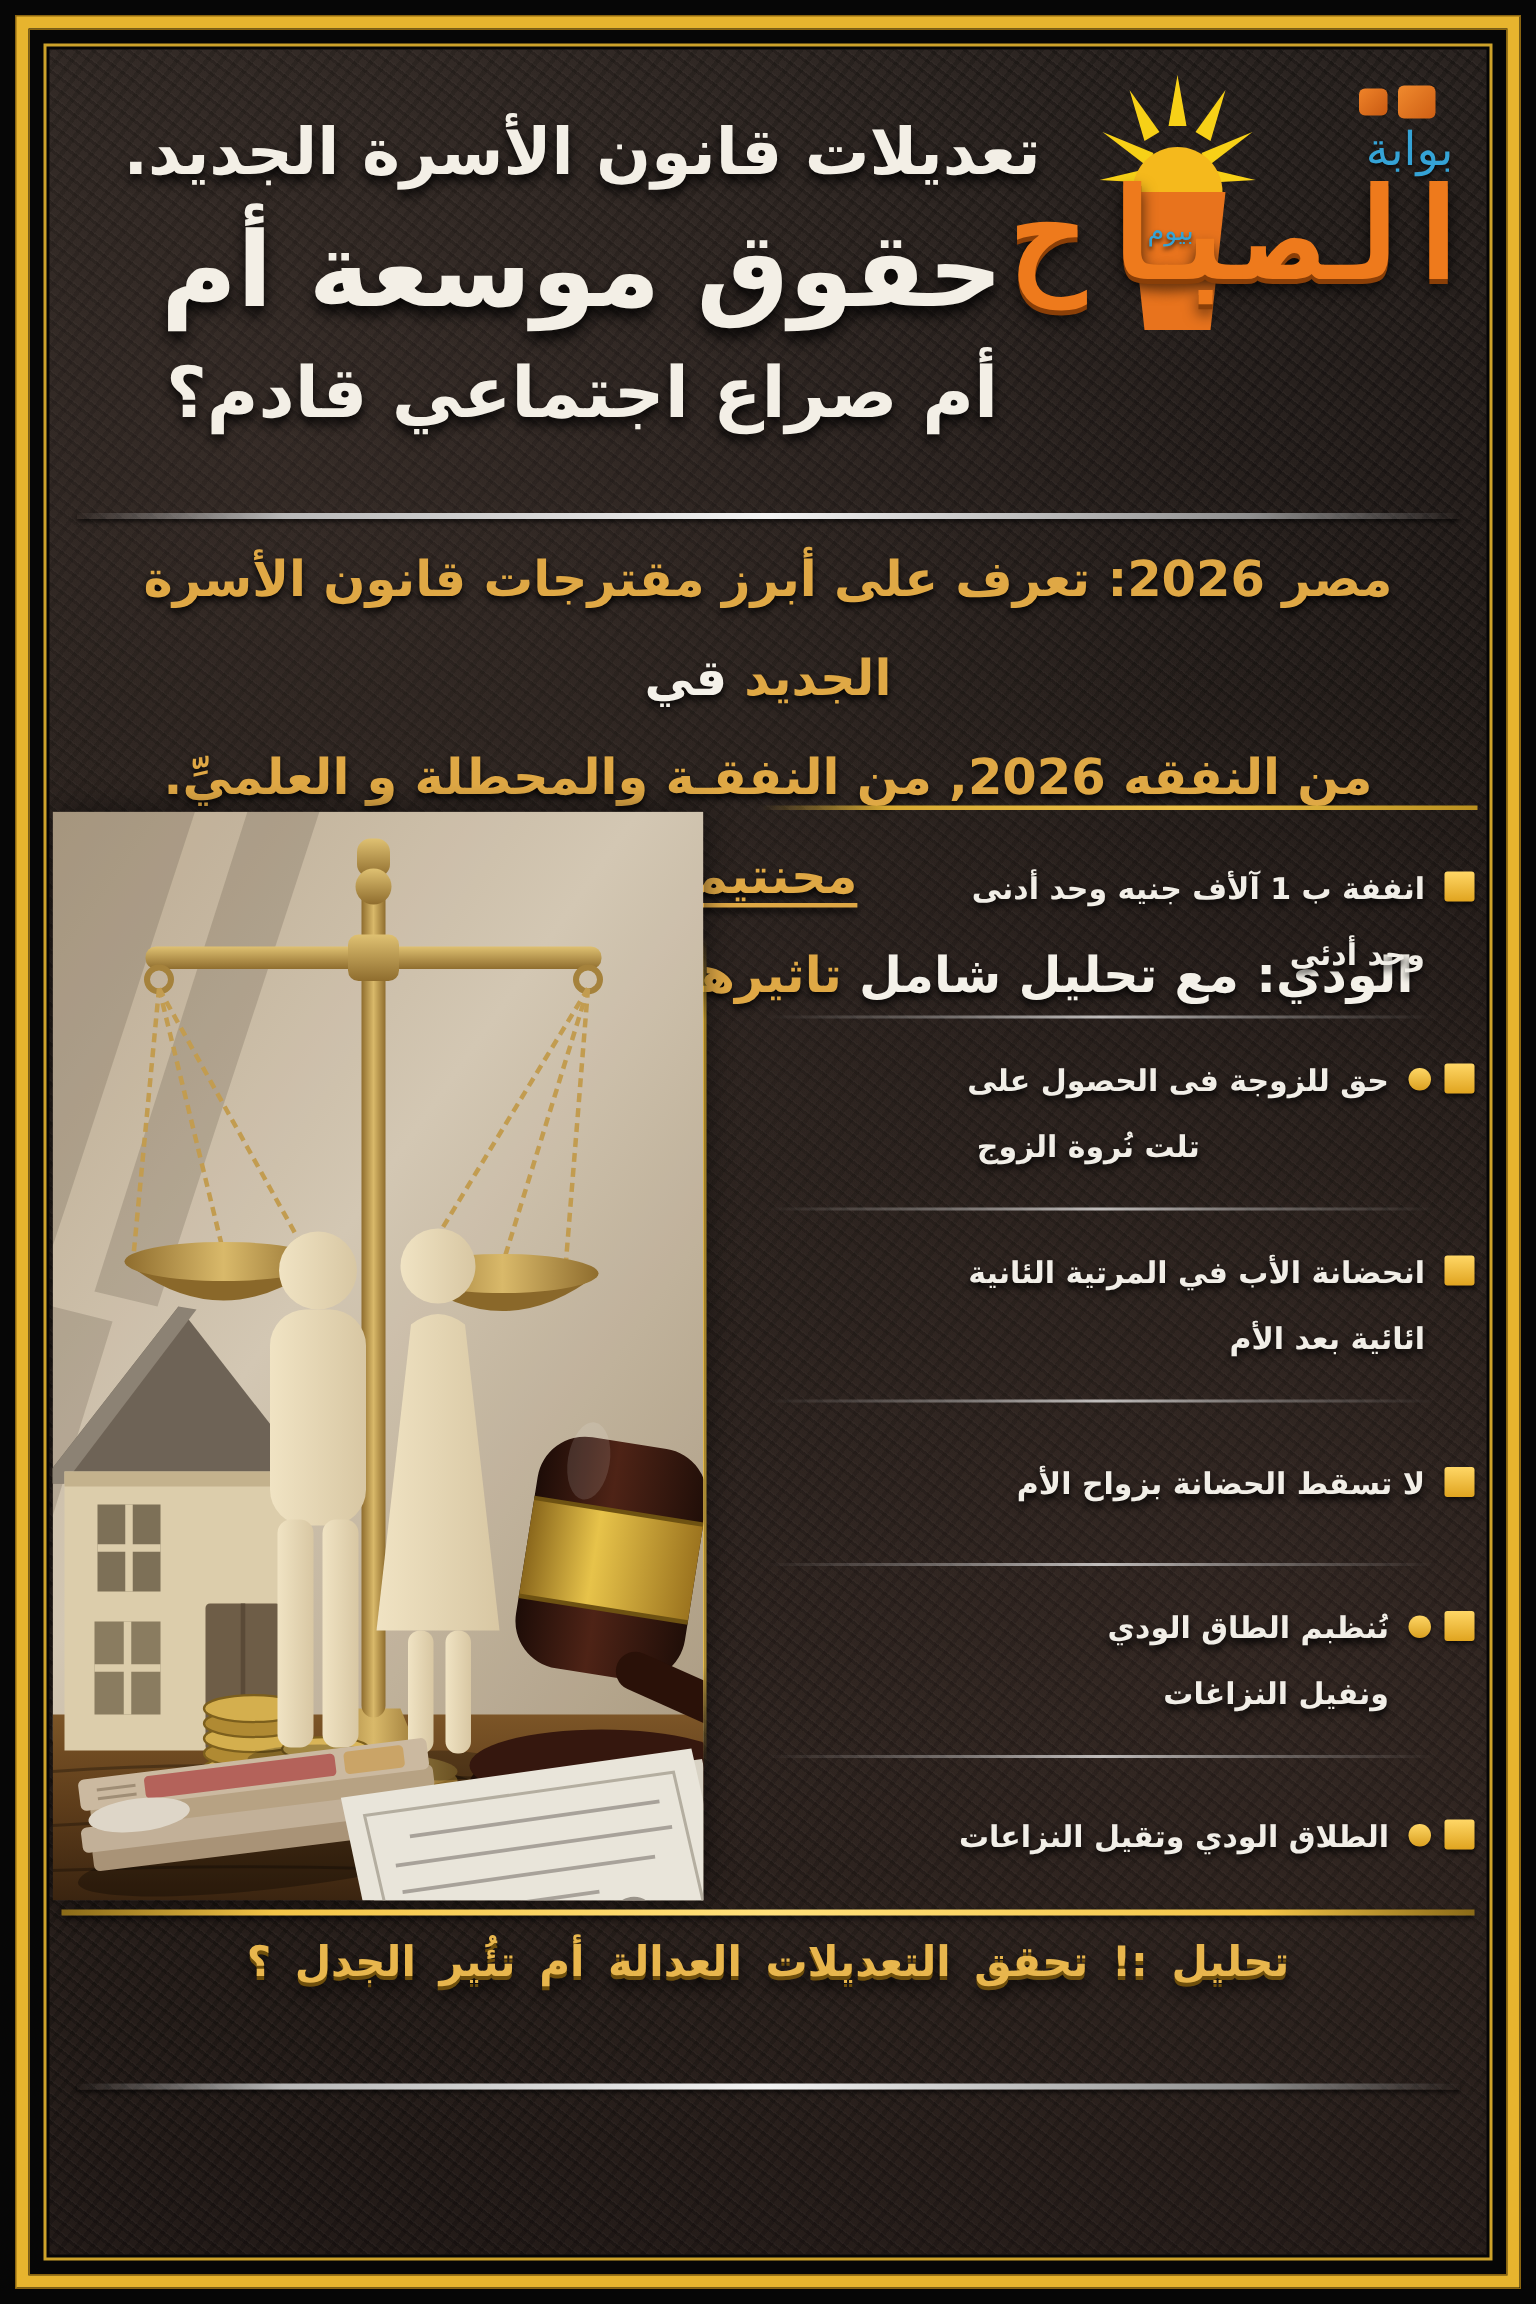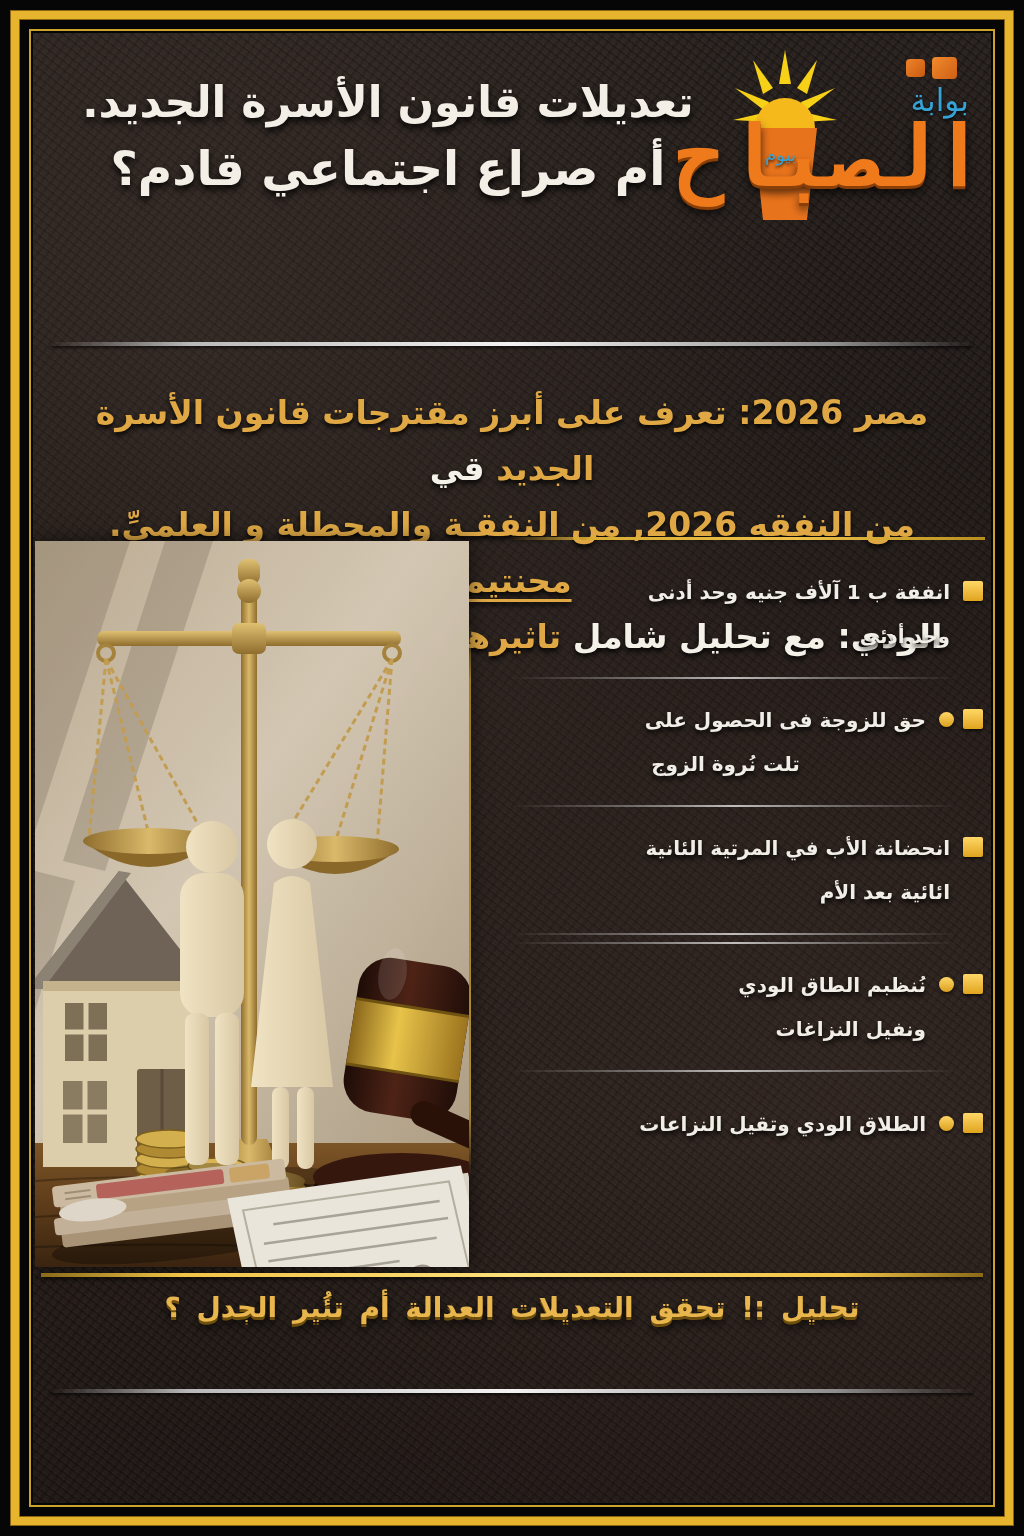--- a/index.html
+++ b/index.html
@@ -44,22 +44,22 @@
   .silver.s2{top:1356px;}
   .goldline-full{position:absolute;left:8px;right:8px;top:1240px;height:4px;
     background:linear-gradient(90deg,#8a6a18,#f2c447 15%,#ffe07a 50%,#f2c447 85%,#8a6a18);
     box-shadow:0 2px 4px rgba(0,0,0,.7);}
   .goldline-top{position:absolute;left:474px;right:6px;top:504px;height:3px;
     background:linear-gradient(90deg,rgba(202,160,42,0),#d8ab33 18%,#eec24a 60%,#b9901f);}
   .goldline-v{position:absolute;left:435px;top:592px;width:3px;height:552px;
     background:linear-gradient(180deg,rgba(216,171,51,0),#d8ab33 10%,#eec24a 88%,rgba(216,171,51,0));}
   
   .intro{position:absolute;top:320px;left:14px;right:14px;text-align:center;direction:rtl;
-         font-size:33px;font-weight:bold;line-height:56px;color:#dfa845;
-         text-shadow:0 3px 5px rgba(0,0,0,.9);margin-top:32px;}
+         font-size:33px;font-weight:bold;line-height:66px;color:#dfa845;
+         text-shadow:0 3px 5px rgba(0,0,0,.9);}
   .intro .w{color:#f4f1e9;}
   .intro .u{text-decoration:underline;text-underline-offset:7px;}
   
   .bullets{position:absolute;top:524px;left:452px;right:8px;direction:rtl;}
   .bullet{display:flex;align-items:flex-start;gap:13px;padding:13px 0 12px 0;}
   .bullet .markers{display:flex;align-items:center;gap:9px;margin-top:11px;flex:none;}
   .sq-marker{width:20px;height:20px;border-radius:2px;flex:none;
     background:linear-gradient(180deg,#ffd766,#e0a41f);box-shadow:0 2px 3px rgba(0,0,0,.6);}
   .dot-marker{width:15px;height:15px;border-radius:50%;flex:none;
     background:linear-gradient(180deg,#ffd766,#daa020);box-shadow:0 2px 3px rgba(0,0,0,.6);}
@@ -99,20 +99,21 @@
       </svg>
       <div class="sq1"></div>
       <div class="sq2"></div>
       <div class="top-word">بوابة</div>
       <div class="main-word">الصباح</div>
       <div class="badge-word">بيوم</div>
     </div>
 
     <div class="title">
       <div class="t1">تعديلات قانون الأسرة الجديد.</div>
+      <div class="t2">حقوق موسعة أم</div>
       <div class="t3">أم صراع اجتماعي قادم؟</div>
     </div>
 
     <div class="silver s1"></div>
 
     <div class="intro">
       <div><span>مصر 2026: تعرف على أبرز مقترجات قانون الأسرة الجديد</span> <span class="w">قي</span></div>
       <div><span>من النفقه 2026, من النفقـة والمحطلة و العلميِّ.</span> <span class="u">محنتيما</span></div>
       <div><span class="w">الودي: مع تحليل شامل</span> <span>تاثيرها</span> <span class="w">على المجتمع والأسرة.</span></div>
     </div>
@@ -321,20 +322,28 @@
         <span class="markers">
             <span class="sq-marker"></span>
           </span>
         <div class="btext">
           <span>انحضانة الأب في المرتية الئانية</span>
           <span class="l2">ائائية بعد الأم</span>
         </div>
       </div>
       <div class="bsep"></div>
 
+      <div class="bullet" style="padding-top:26px;padding-bottom:24px;">
+        <span class="markers">
+            <span class="sq-marker"></span>
+          </span>
+        <div class="btext">
+          <span>لا تسقط الحضانة بزواح الأم</span>
+        </div>
+      </div>
       <div class="bsep"></div>
 
       <div class="bullet">
         <span class="markers">
             <span class="sq-marker"></span>
             <span class="dot-marker"></span>
           </span>
         <div class="btext">
           <span>نُنظبم الطاق الودي</span>
           <span class="l2">ونفيل النزاغات</span>

